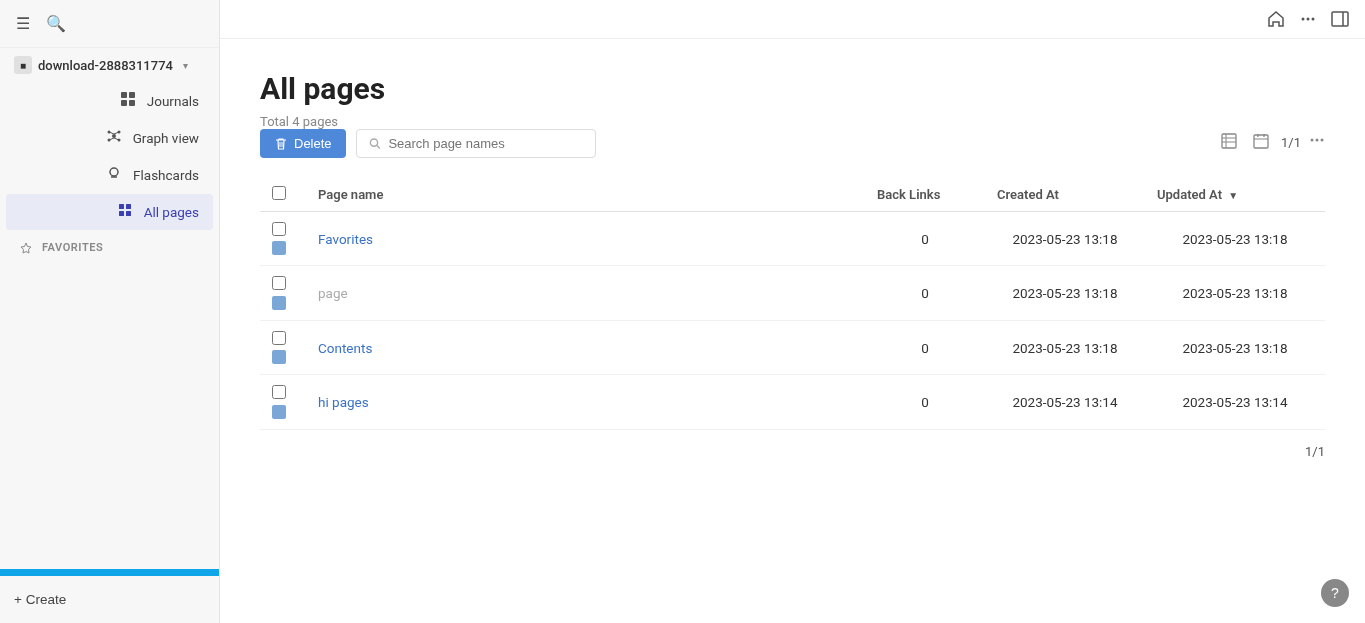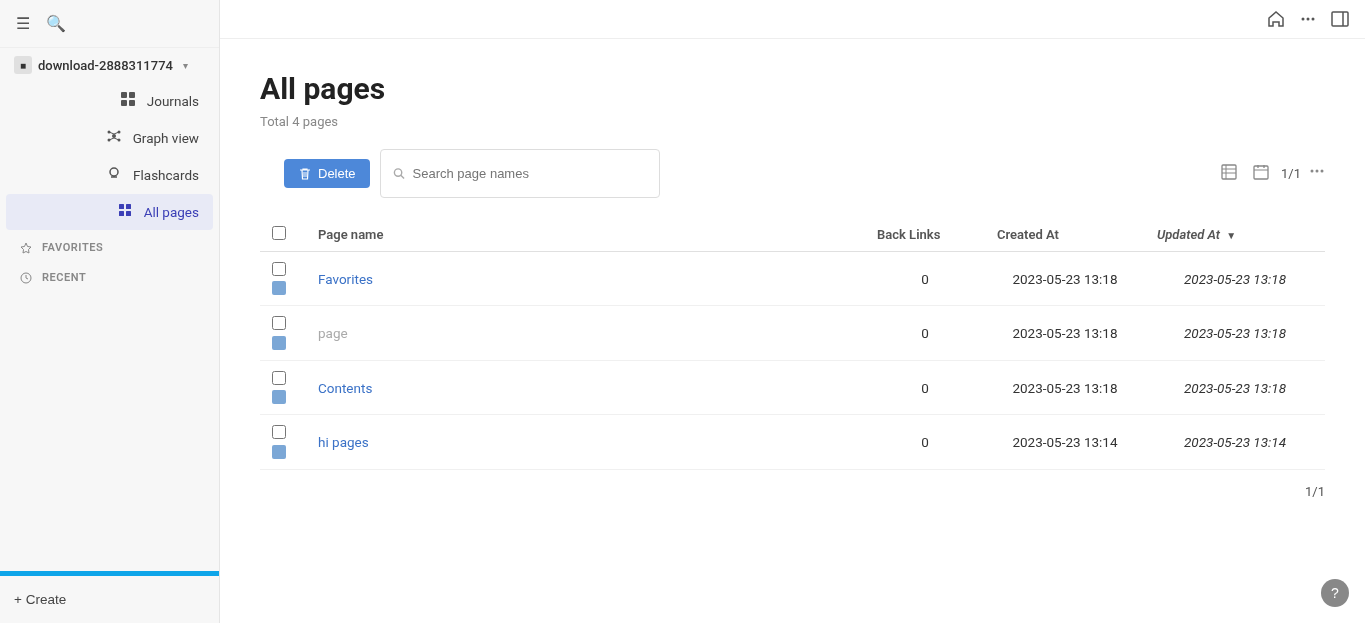--- a/index.html
+++ b/index.html
@@ -111,21 +111,21 @@
       font-weight: 600;
       color: #888;
       text-transform: uppercase;
       letter-spacing: 0.05em;
       margin: 4px 6px 1px 6px;
     }
 
     .sidebar-footer {
       margin-top: auto;
       padding: 12px 14px;
-      border-top: 5px solid #0ea5e9;
+      border-top: 7px solid #0ea5e9;
     }
 
     .create-btn {
       background: none;
       border: none;
       cursor: pointer;
       font-size: 13.5px;
       color: #444;
       display: flex;
       align-items: center;
@@ -176,29 +176,27 @@
     .page-title {
       font-size: 30px;
       font-weight: 700;
       color: #222;
       margin-bottom: 8px;
     }
 
     .page-subtitle {
       font-size: 13px;
       color: #888;
-      margin-bottom: 20px;
     }
 
     .toolbar {
       display: flex;
-      align-items: center;
+      align-items: flex-start;
       justify-content: space-between;
       margin-bottom: 20px;
-      margin-left: 24px;
     }
 
     .toolbar-left {
       display: flex;
       align-items: center;
       gap: 10px;
     }
 
     .toolbar-right {
       display: flex;
@@ -218,22 +216,22 @@
       cursor: pointer;
       font-size: 13px;
     }
 
     .search-box {
       display: flex;
       align-items: center;
       gap: 8px;
       border: 1px solid #ddd;
       border-radius: 4px;
-      padding: 16px 12px;
-      width: 280px;
+      padding: 6px 12px;
+      width: 240px;
       background: #fff;
     }
 
     .search-box input {
       border: none;
       outline: none;
       font-size: 13px;
       color: #333;
       width: 100%;
       background: transparent;
@@ -323,21 +321,20 @@
     }
 
     .col-created {
       width: 160px;
       text-align: right;
     }
 
     .col-updated {
       width: 180px;
       text-align: right;
-      font-style: italic;
     }
 
     .page-checkbox {
       width: 14px;
       height: 14px;
       accent-color: #5a7aba;
     }
 
     .page-icon {
       display: inline-block;
@@ -461,27 +458,20 @@
     </div>
   </nav>
 
   <div class="section-header">
     <svg width="12" height="12" viewBox="0 0 12 12" fill="none">
       <polygon points="6,1 7.5,4.5 11,5 8.5,7.5 9,11 6,9.5 3,11 3.5,7.5 1,5 4.5,4.5" stroke="#888" stroke-width="1" fill="none"></polygon>
     </svg>
     <span>FAVORITES</span>
   </div>
 
-  <div class="section-header">
-    <svg width="12" height="12" viewBox="0 0 12 12" fill="none">
-      <circle cx="6" cy="6" r="5" stroke="#888" stroke-width="1" fill="none"></circle>
-      <polyline points="6,3 6,6 8,7" stroke="#888" stroke-width="1" fill="none"></polyline>
-    </svg>
-    <span>RECENT</span>
-  </div>
 
   <div class="sidebar-footer">
     <button class="create-btn">
       <span>+ Create</span>
     </button>
   </div>
 </div>
 
 <div class="main">
 

